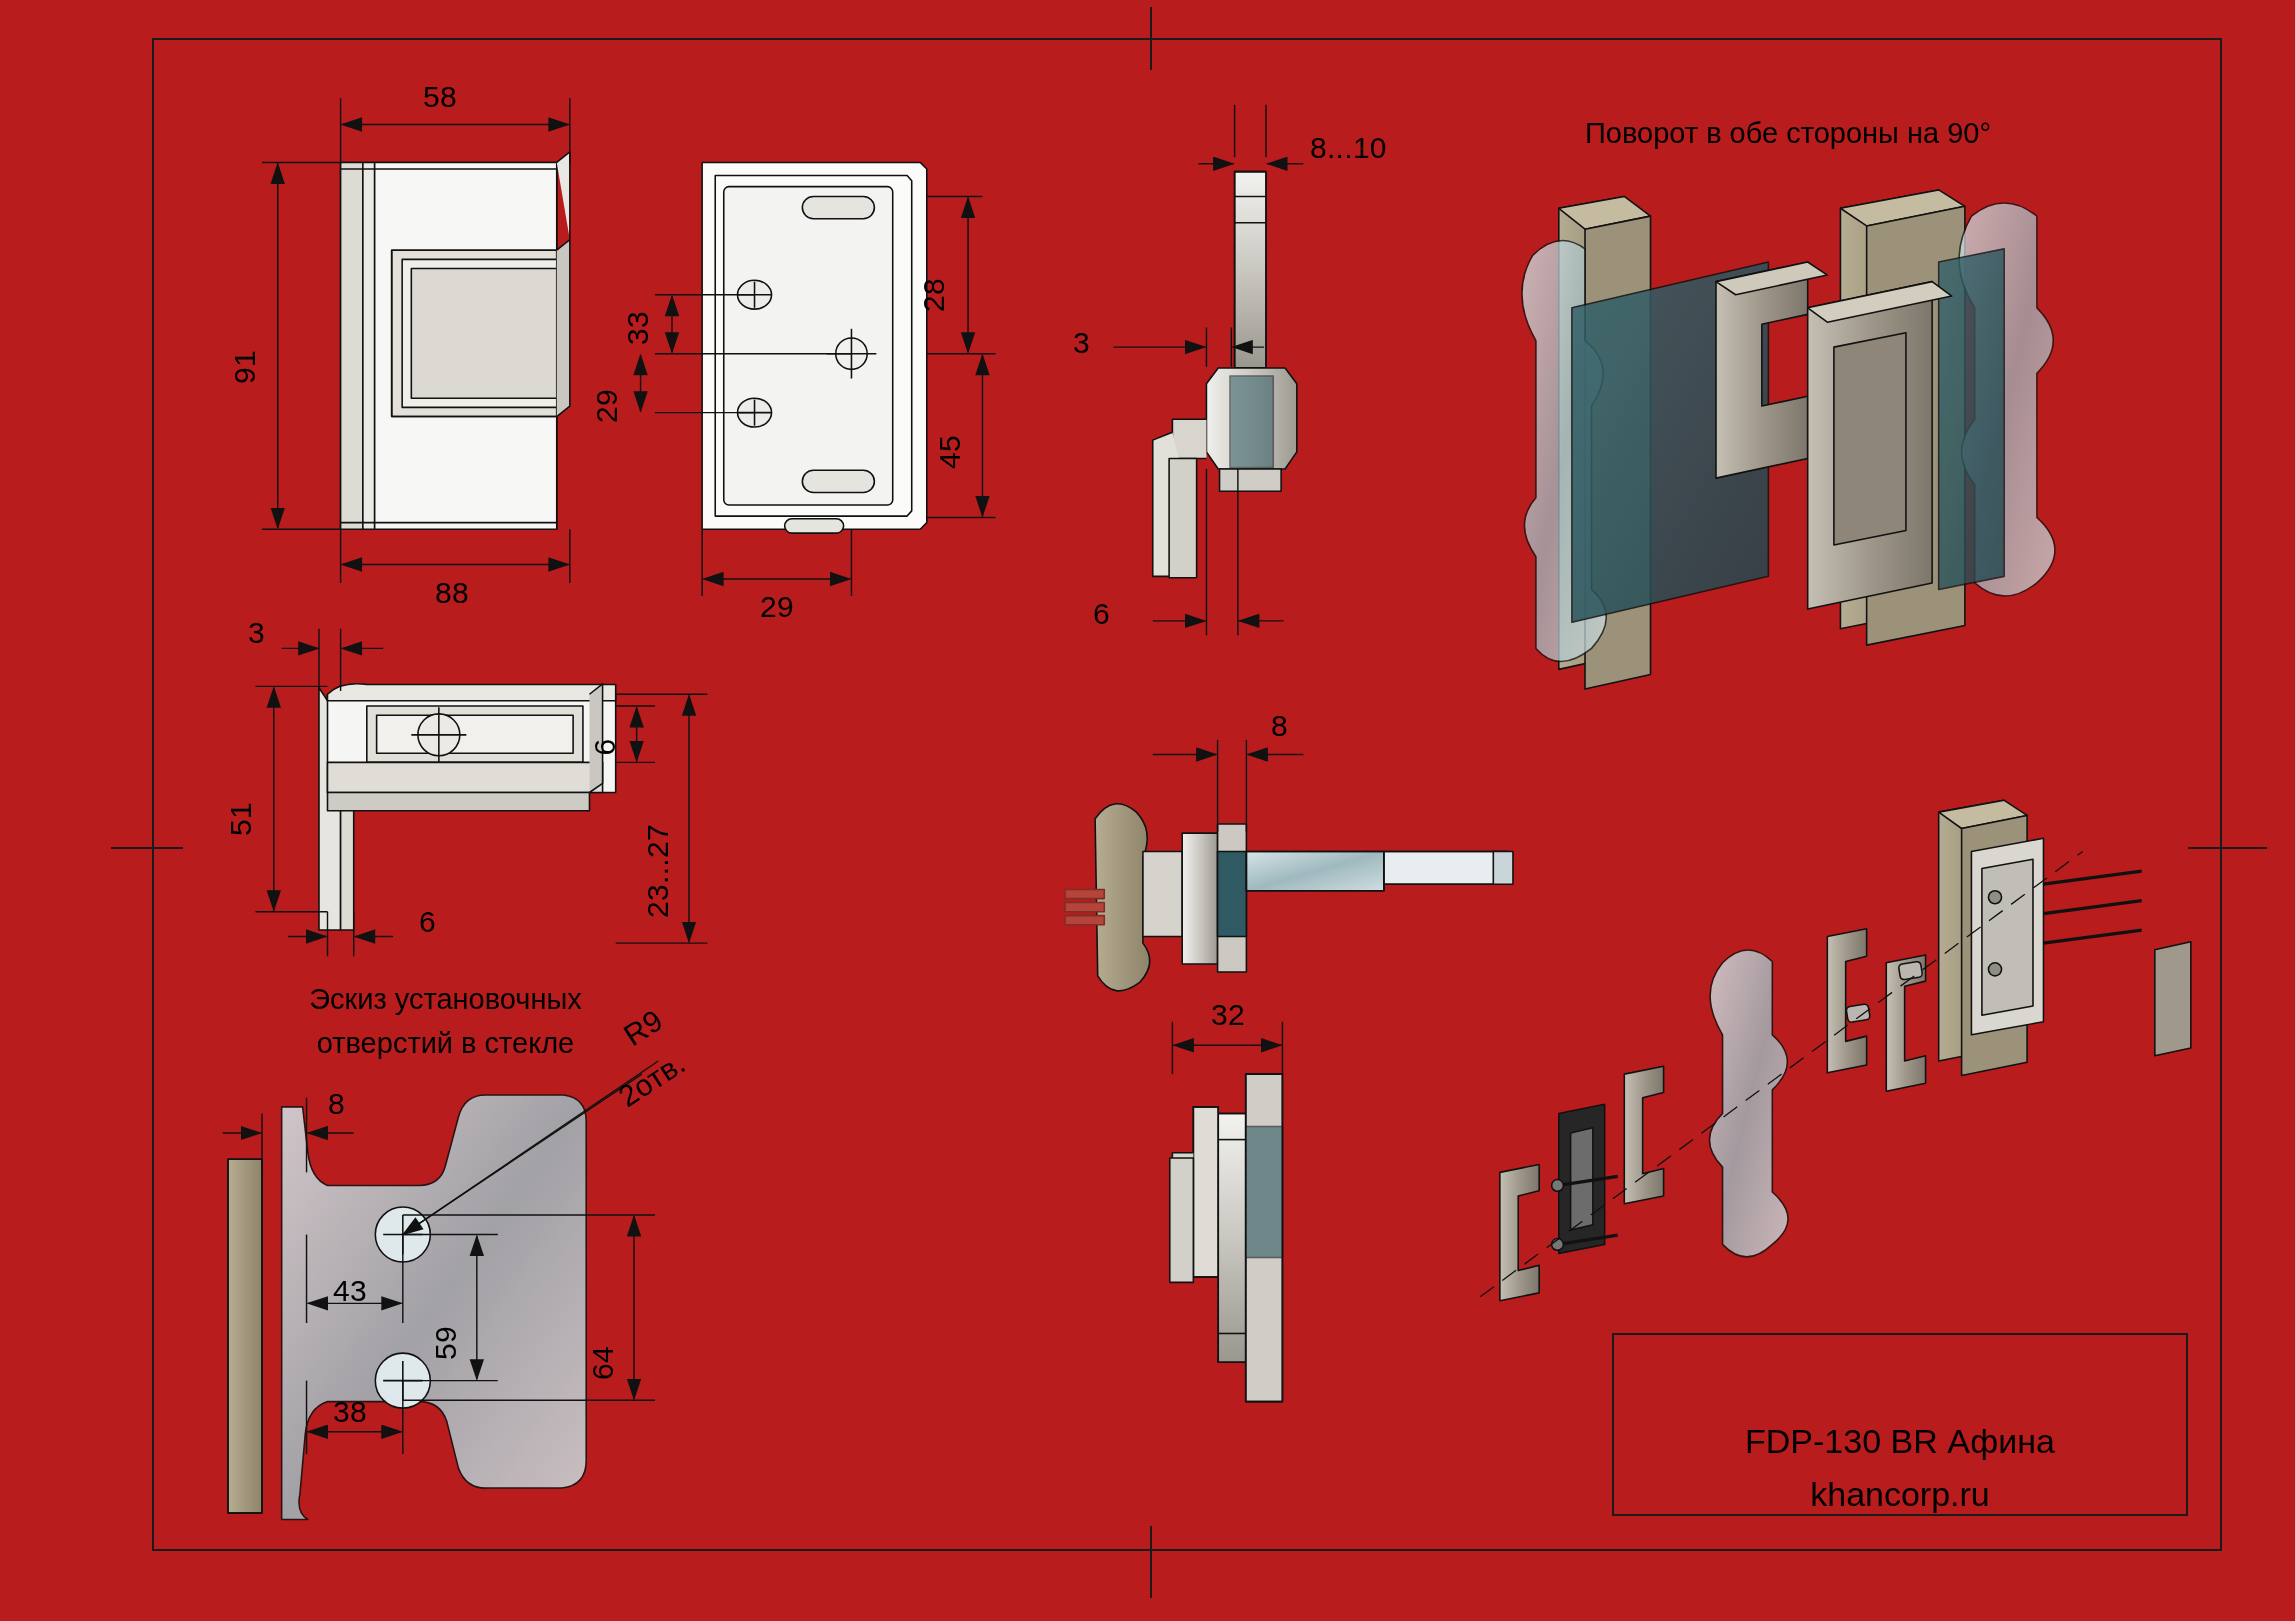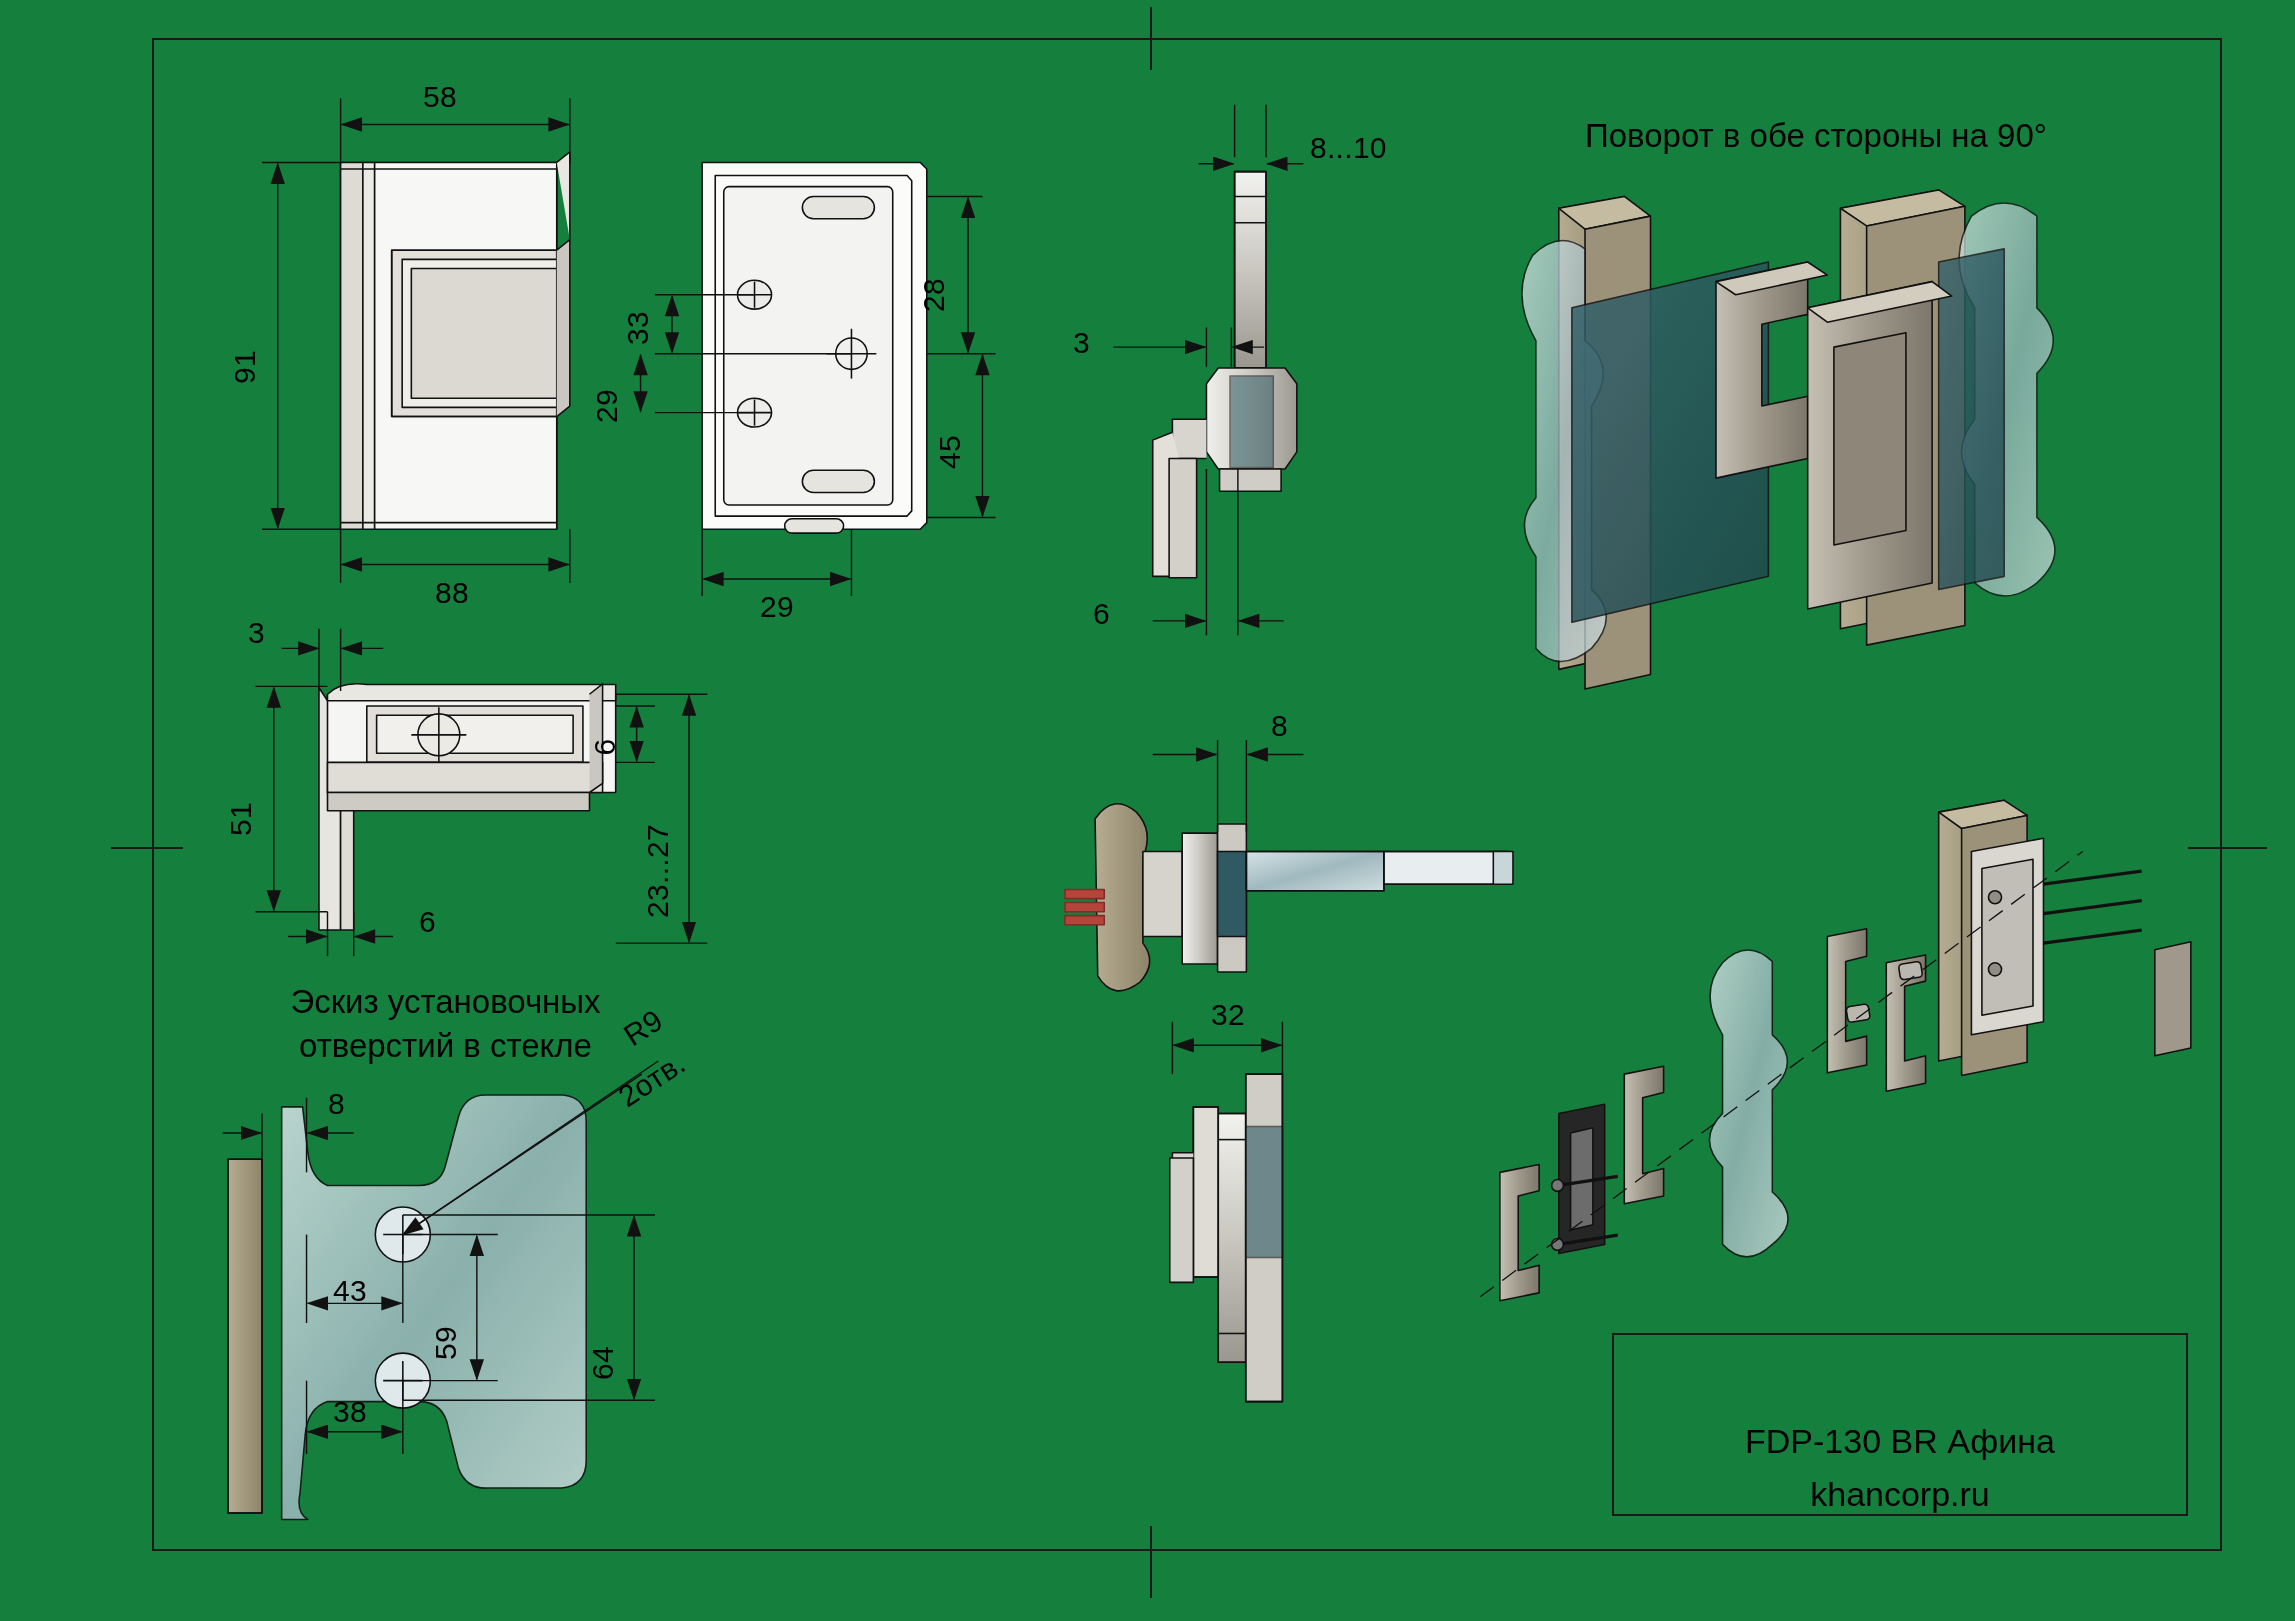--- a/index.html
+++ b/index.html
@@ -1,31 +1,31 @@
 <!DOCTYPE html>
 <html style="font-size:10.5px"><head>
 <meta charset="utf-8">
 <style>
   html,body{margin:0;padding:0;background:#ffffff;}
   body{font-family:"Liberation Sans", sans-serif;color:#000;}
   #sheet{
     position:relative;
     width:2295px;height:1621px;
-    background:#15803d;
+    background:#b91c1c;
     overflow:hidden;
   }
   .frame{
     position:absolute;left:152px;top:38px;width:2070px;height:1513px;
     border:2px solid #1a1a1a;
     box-sizing:border-box;
   }
   .cmark{position:absolute;background:#1a1a1a;}
   .dim-text{position:absolute;font-size:30px;letter-spacing:0.3px;white-space:nowrap;}
   .dim-text.rot{transform-origin:left top;}
-  .note{position:absolute;font-size:33px;white-space:nowrap;}
+  .note{position:absolute;font-size:29px;white-space:nowrap;}
   .titleblock{
     position:absolute;left:1612px;top:1333px;width:576px;height:183px;
     border:2px solid #1a1a1a;box-sizing:border-box;
     display:flex;flex-direction:column;align-items:center;justify-content:flex-end;gap:14.4px;
   }
   .titleblock div{font-size:34px;}
   svg{position:absolute;left:0;top:0;overflow:visible;}
   .lbl-center{text-align:center;}
 </style>
 </head>

